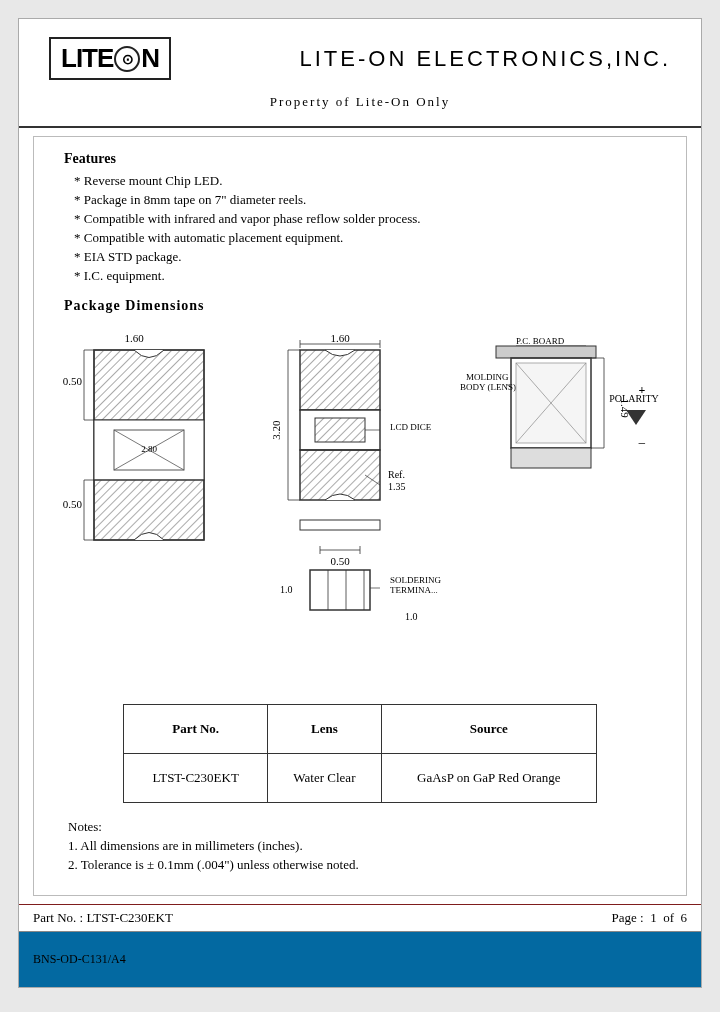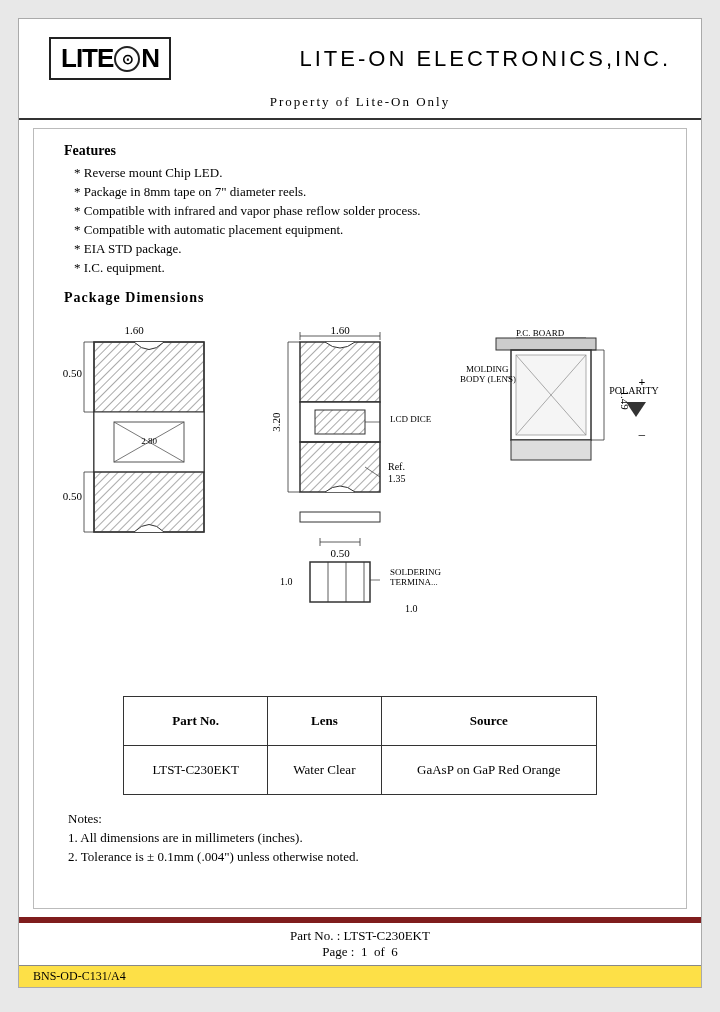--- a/index.html
+++ b/index.html
@@ -21,21 +21,21 @@
       border: 1px solid #aaa;
       display: flex;
       flex-direction: column;
       min-height: 970px;
     }
 
     .header {
       display: flex;
       flex-direction: column;
       align-items: center;
-      padding: 18px 30px 8px 30px;
+      padding: 18px 30px 16px 30px;
       border-bottom: 2px solid #333;
     }
 
     .header-top {
       display: flex;
       align-items: center;
       width: 100%;
       justify-content: space-between;
       margin-bottom: 4px;
     }
@@ -158,35 +158,34 @@
     .notes-section {
       padding: 0 4px;
       font-size: 13px;
     }
 
     .notes-section p {
       margin-bottom: 3px;
     }
 
     .footer {
-      border-top: 6px solid #7f1d1d;
+      border-top: 1px solid #7f1d1d;
       display: flex;
       justify-content: space-between;
       align-items: center;
       padding: 5px 14px;
       font-size: 13px;
       margin-top: auto;
-      flex-direction: column;
     }
 
     .footer-bottom {
-      padding: 3px 14px;
+      padding: 20px 14px;
       font-size: 12px;
       border-top: 1px solid #888;
-      background: #fde047;
+      background: #0369a1;
     }
   </style>
 </head>
 <body>
 
 <div class="page-wrapper">
 
   <div class="header">
     <div class="header-top">
 

